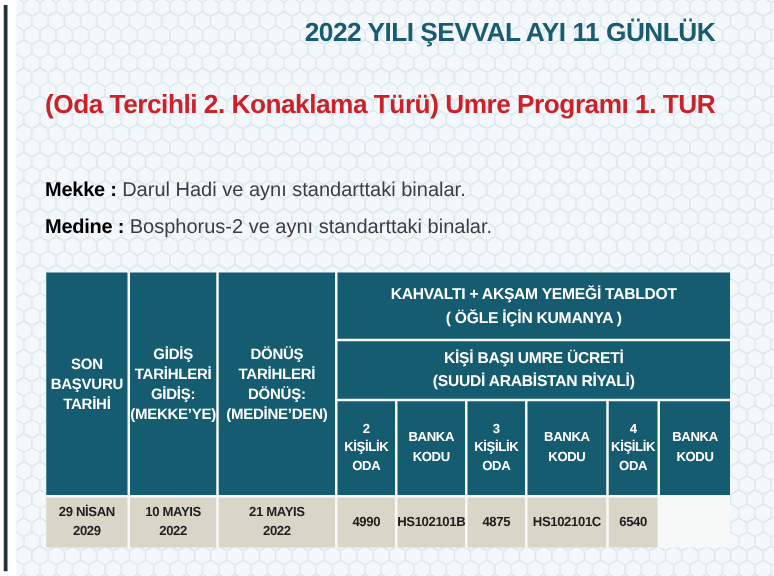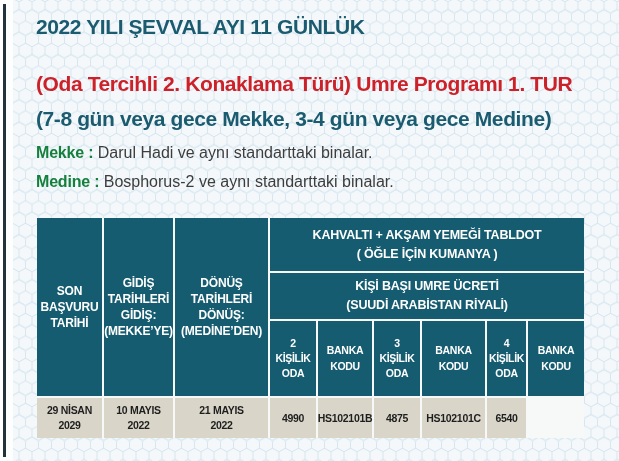--- a/index.html
+++ b/index.html
@@ -22,27 +22,28 @@
   .pattern {
     position:absolute; left:6px; top:0; width:613px; height:461px; z-index:0;
   }
 
   .content { position:absolute; inset:0; z-index:1; }
 
   .title-block { position:absolute; left:36px; top:9px; }
   .title-line {
     font-weight:bold; font-size:21px; line-height:35px; letter-spacing:-0.4px;
     white-space:nowrap;
+    text-align:right;
   }
   .title-teal { color:#1a5b70; }
   .title-red  { color:#cd2129;margin-top:22px; }
 
   .info-block { position:absolute; left:36px; top:139px; }
   .info-line { font-size:16px; line-height:28.5px; color:#3d3d3d; white-space:nowrap; }
-  .info-line b { color:#15803d; font-weight:bold; letter-spacing:-0.2px; }
+  .info-line b { color:#000000; font-weight:bold; letter-spacing:-0.2px; }
 
   .umre-table {
     position:absolute; left:37px; top:218px;
     display:grid;
     grid-template-columns:65px 69px 93px 46px 54px 46px 63px 39px 56px;
     grid-template-rows:53px 46px 75px 40px;
     gap:2px;
     background:#f7f9f8;
   }
   .cell {
@@ -83,21 +84,20 @@
 
   <div class="edge-white"></div>
   <div class="edge-dark"></div>
   <div class="edge-gutter"></div>
 
   <div class="content">
 
     <div class="title-block">
       <div class="title-line title-teal">2022 YILI ŞEVVAL AYI 11 GÜNLÜK</div>
       <div class="title-line title-red">(Oda Tercihli 2. Konaklama Türü) Umre Programı 1. TUR</div>
-      <div class="title-line title-teal">(7-8 gün veya gece Mekke, 3-4 gün veya gece Medine)</div>
     </div>
 
     <div class="info-block">
       <div class="info-line"><b>Mekke :</b><span> Darul Hadi ve aynı standarttaki binalar.</span></div>
       <div class="info-line"><b>Medine :</b><span> Bosphorus-2 ve aynı standarttaki binalar.</span></div>
     </div>
 
     <div class="umre-table">
       <div class="cell th th-left">SON
 BAŞVURU

